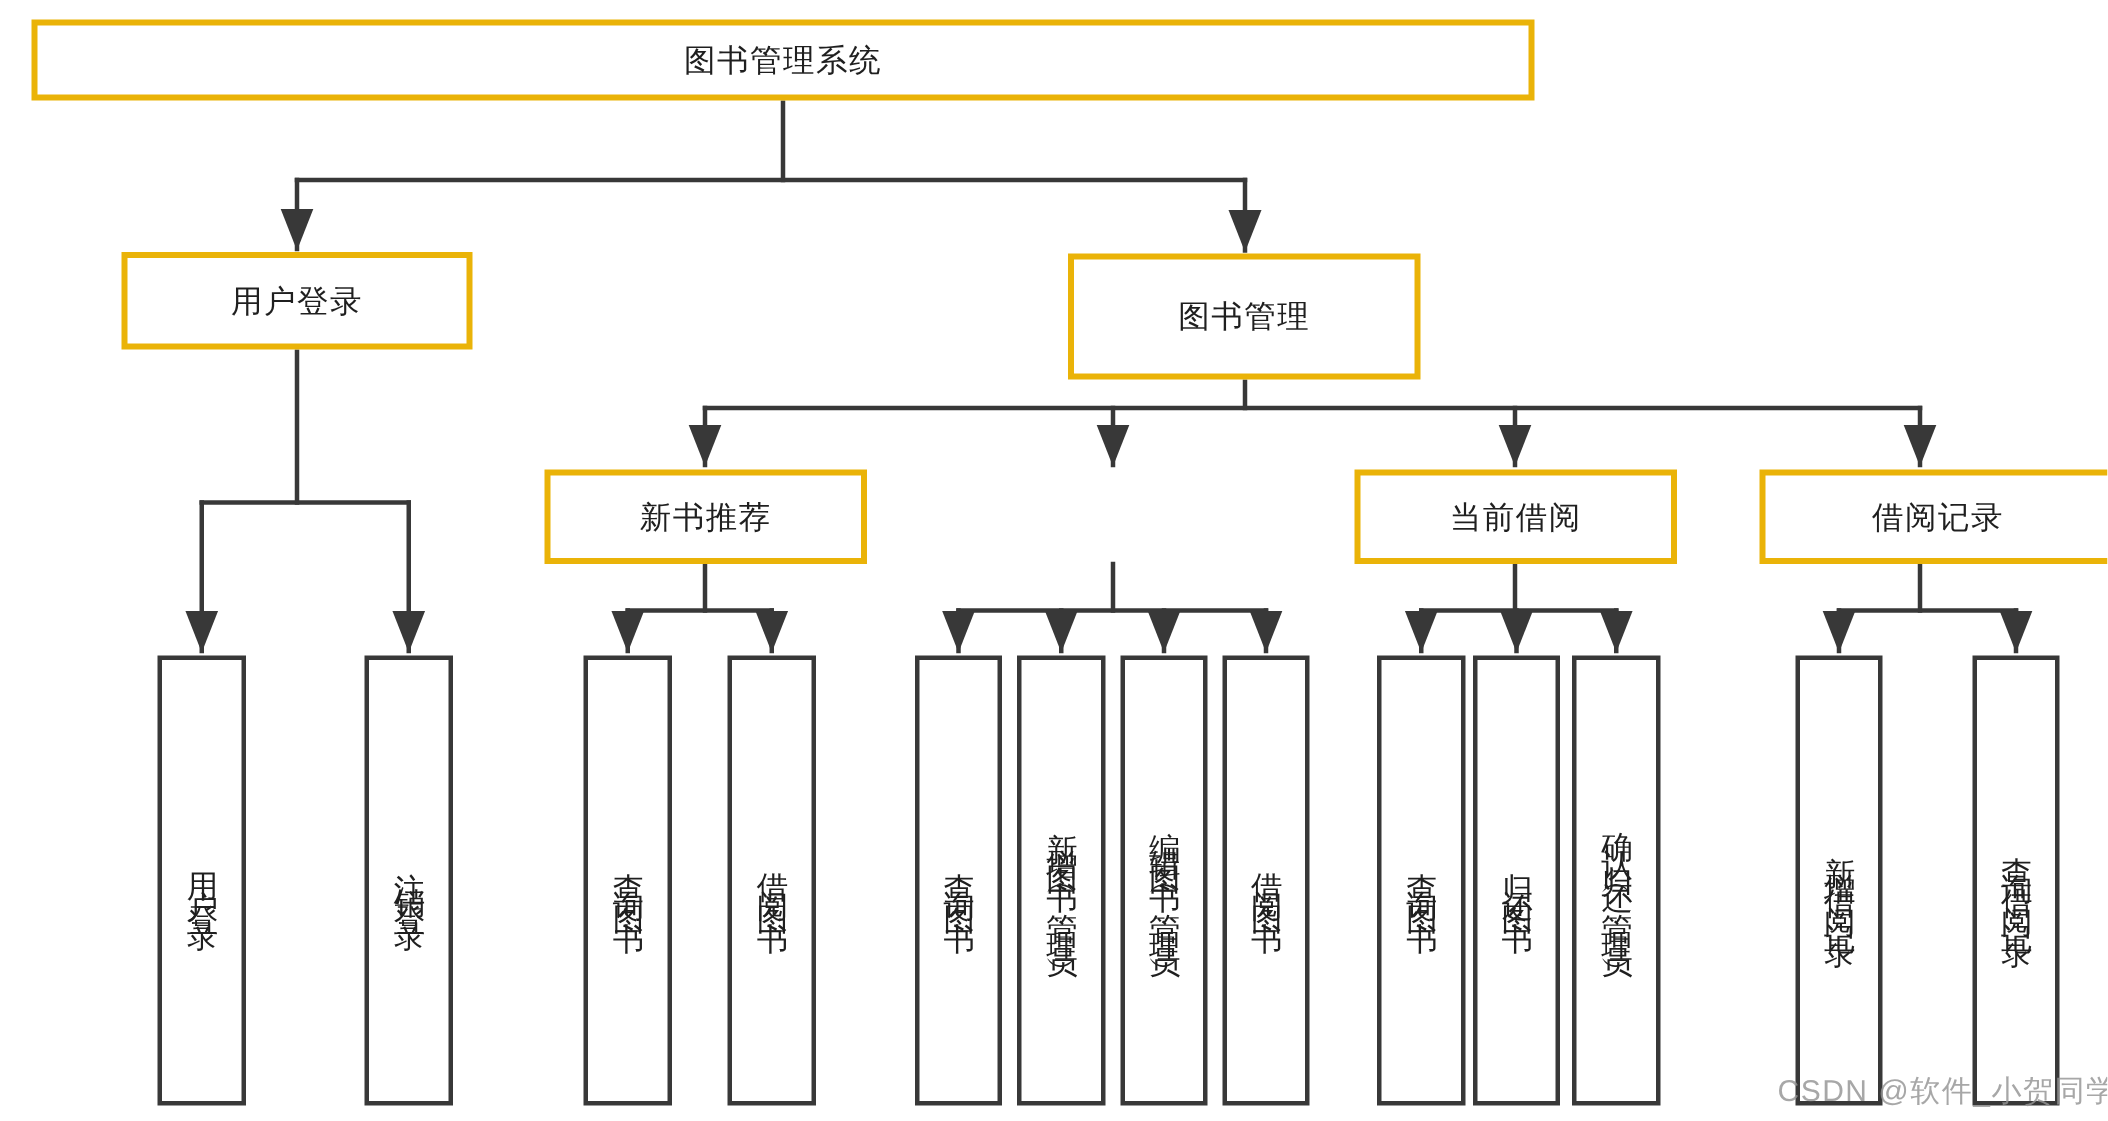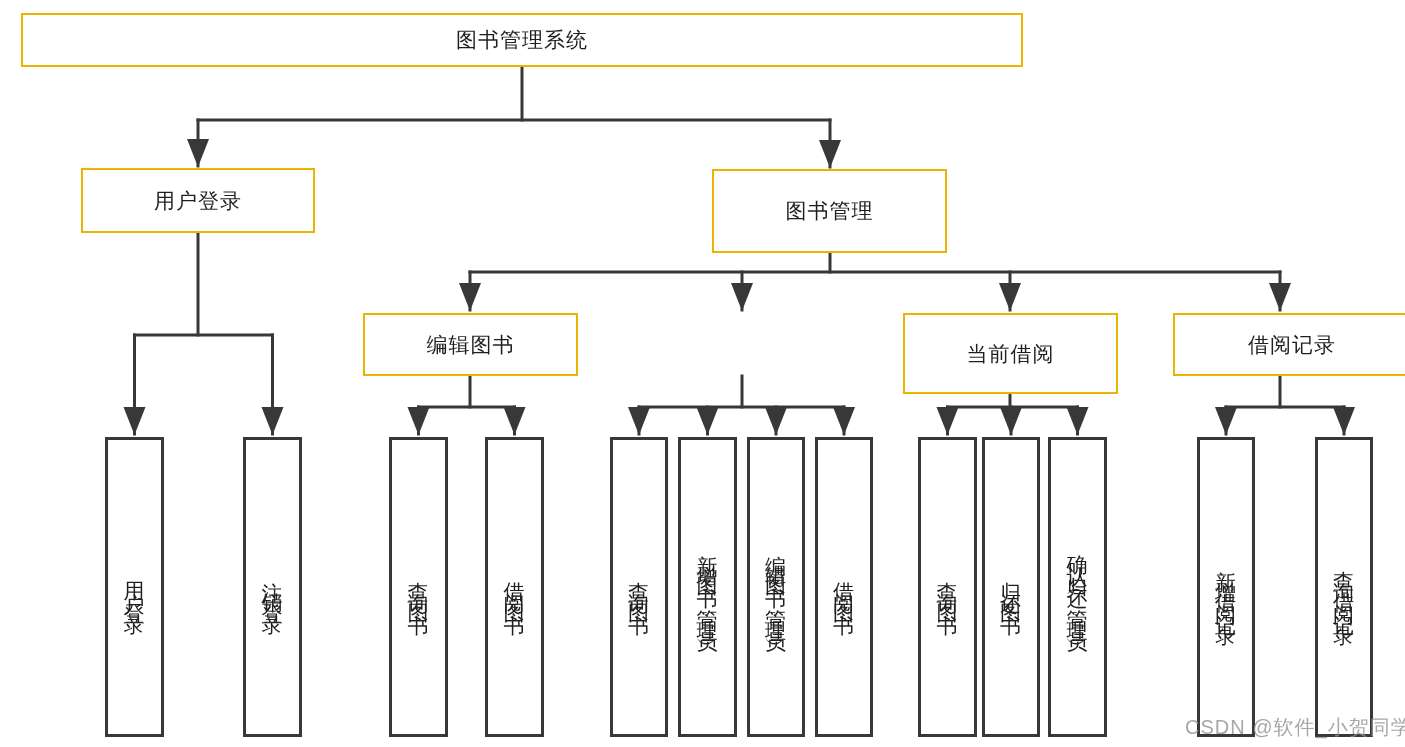--- a/index.html
+++ b/index.html
@@ -17,21 +17,21 @@
   }
   #connectors {
     position: absolute;
     left: 0; top: 0;
     width: 1405px;
     height: 747px;
   }
   .node {
     position: absolute;
     box-sizing: border-box;
-    border: 2px solid #eab308;
+    border: 4px solid #eab308;
     background: #ffffff;
     display: flex;
     align-items: center;
     justify-content: center;
     color: #1f1f1f;
     font-size: 21px;
     letter-spacing: 1px;
     white-space: nowrap;
   }
   .leaf {
@@ -134,23 +134,23 @@
   </div>
 
   <div class="node" style="left:81px; top:168px; width:234px; height:65px;">
     <span>用户登录</span>
   </div>
   <div class="node" style="left:712px; top:169px; width:235px; height:84px;">
     <span>图书管理</span>
   </div>
 
   <div class="node" style="left:363px; top:313px; width:215px; height:63px;">
-    <span>编辑图书</span>
-  </div>
-  <div class="node" style="left:903px; top:313px; width:215px; height:81px;">
+    <span>新书推荐</span>
+  </div>
+  <div class="node" style="left:903px; top:313px; width:215px; height:63px;">
     <span>当前借阅</span>
   </div>
   <div class="node" style="left:1173px; top:313px; width:238px; height:63px;">
     <span>借阅记录</span>
   </div>
 
   <div class="leaf" style="left:105px; top:437px; width:59px; height:300px;">
     <span class="vtext">用户登录</span>
   </div>
   <div class="leaf" style="left:243px; top:437px; width:59px; height:300px;">

